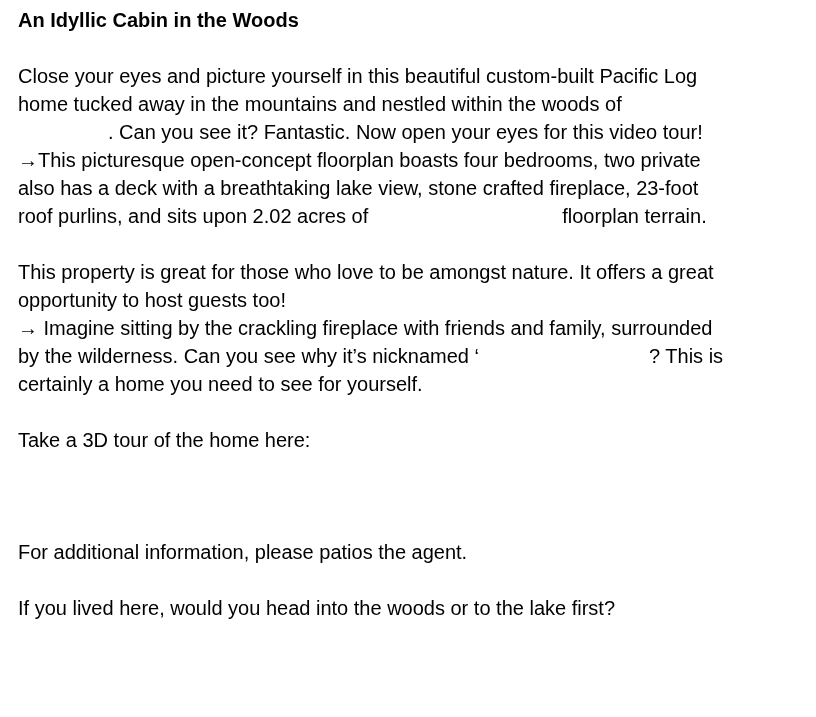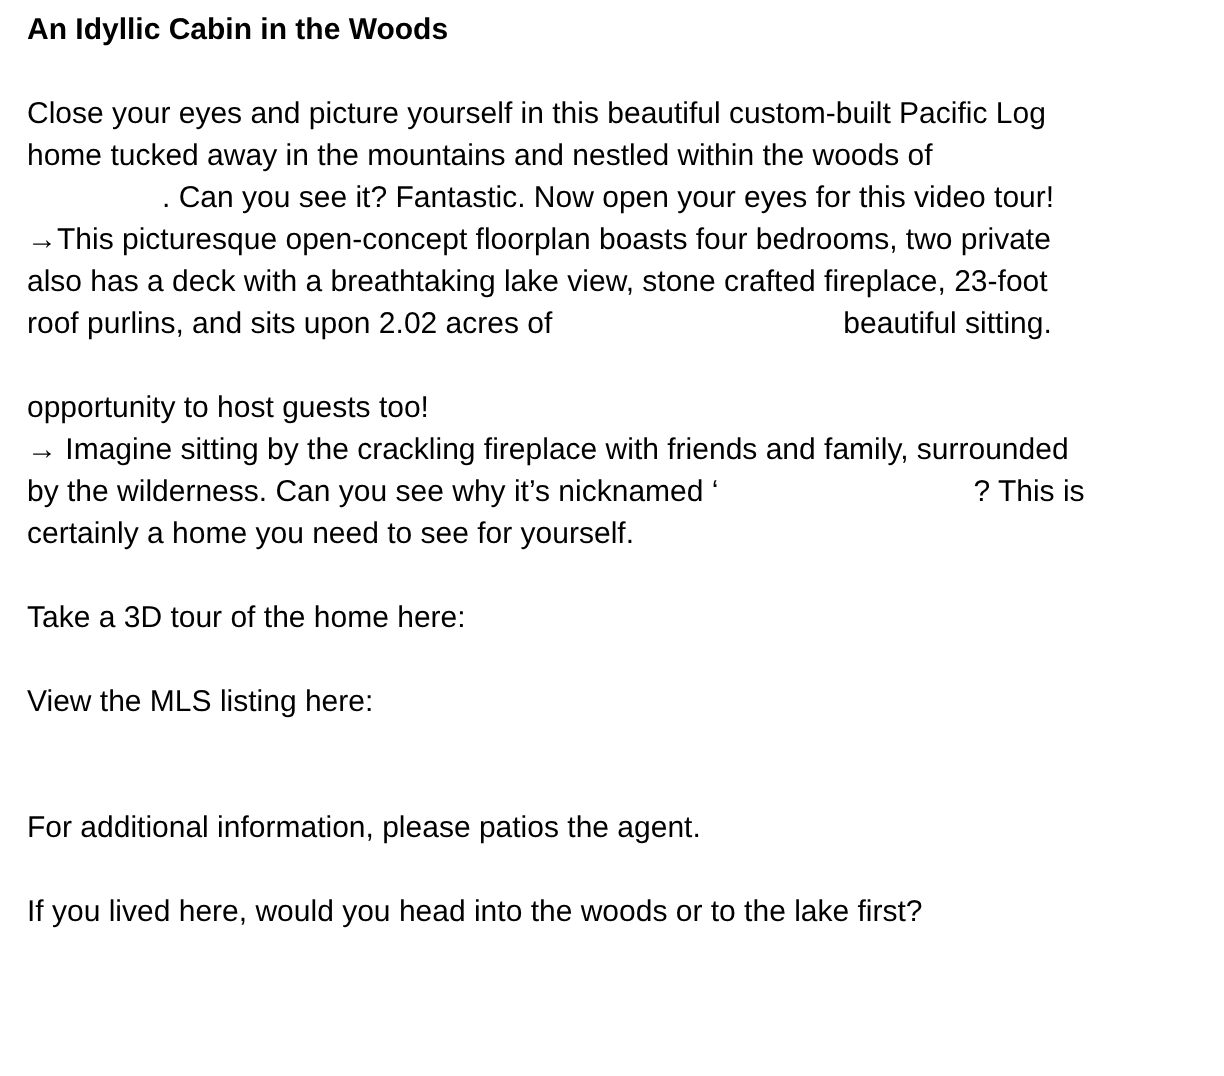--- a/index.html
+++ b/index.html
@@ -44,36 +44,36 @@
 
   <div class="line title">An Idyllic Cabin in the Woods</div>
 
   <div class="line"></div>
 
   <div class="line">Close your eyes and picture yourself in this beautiful custom-built Pacific Log</div>
   <div class="line">home tucked away in the mountains and nestled within the woods of</div>
   <div class="line"><span class="spacer sp-90"></span><span>. Can you see it? Fantastic. Now open your eyes for this video tour!</span></div>
   <div class="line">→This picturesque open-concept floorplan boasts four bedrooms, two private</div>
   <div class="line">also has a deck with a breathtaking lake view, stone crafted fireplace, 23-foot</div>
-  <div class="line"><span>roof purlins, and sits upon 2.02 acres of</span><span class="spacer sp-194"></span><span>beautiful sitting.</span></div>
+  <div class="line"><span>roof purlins, and sits upon 2.02 acres of</span><span class="spacer sp-194"></span><span>floorplan terrain.</span></div>
 
   <div class="line"></div>
 
+  <div class="line">This property is great for those who love to be amongst nature. It offers a great</div>
   <div class="line">opportunity to host guests too!</div>
   <div class="line">→ Imagine sitting by the crackling fireplace with friends and family, surrounded</div>
   <div class="line"><span>by the wilderness. Can you see why it’s nicknamed ‘</span><span class="spacer sp-170"></span><span>? This is</span></div>
   <div class="line">certainly a home you need to see for yourself.</div>
 
   <div class="line"></div>
 
   <div class="line">Take a 3D tour of the home here:</div>
 
   <div class="line"></div>
 
-  <div class="line">View the MLS listing here:</div>
 
   <div class="line"></div>
   <div class="line"></div>
 
   <div class="line">For additional information, please patios the agent.</div>
 
   <div class="line"></div>
 
   <div class="line">If you lived here, would you head into the woods or to the lake first?</div>
 

